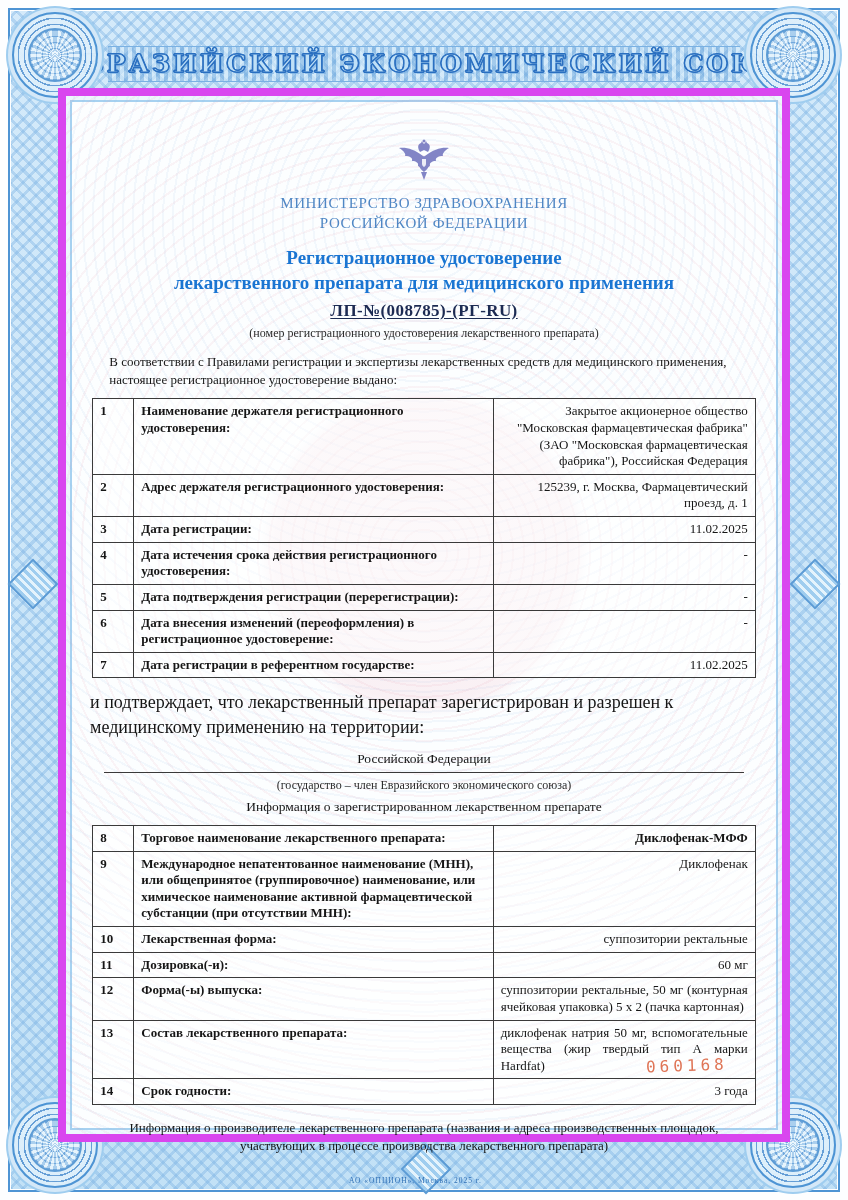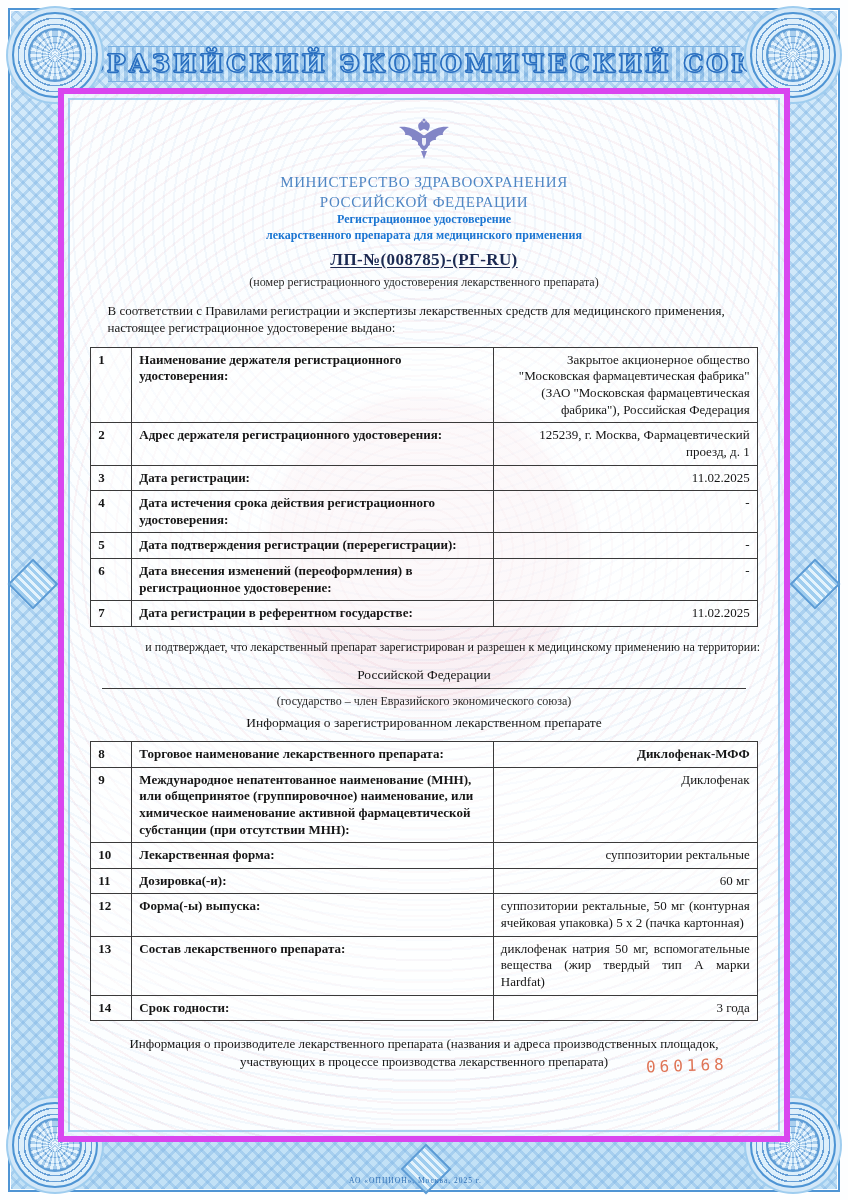--- a/index.html
+++ b/index.html
@@ -44,46 +44,46 @@
   .diamond{
     position:absolute;width:32px;height:32px;transform:rotate(45deg);
     background:repeating-linear-gradient(0deg,#9fcdef 0 3px,#e4f3fc 3px 6px);
     border:2px solid #5b9bd5;
   }
   .diamond.dl{left:15px;top:566px}.diamond.dr{right:15px;top:566px}
   .diamond.db{bottom:13px;left:50%;margin-left:-16px}
   
   .content{
     position:absolute;left:58px;right:58px;top:88px;bottom:58px;
-    background:#fcfeff;border:6px solid #d946ef;
+    background:#fcfeff;border:8px solid #d946ef;
     box-shadow:inset 0 0 0 4px #edf6fd, inset 0 0 0 6px #a6d1f0;
-    padding:19px 16px 0 16px;box-sizing:border-box;text-align:center;
+    padding:38px 16px 0 16px;box-sizing:border-box;text-align:center;
   }
   .content::before{
     content:"";position:absolute;inset:0;pointer-events:none;z-index:0;
     background:
       repeating-radial-gradient(circle at 50% 44%, rgba(226,150,170,0.10) 0 2px, rgba(255,255,255,0) 2px 11px),
       radial-gradient(circle at 50% 44%, rgba(236,170,188,0.16) 0 150px, rgba(255,255,255,0) 165px),
       repeating-radial-gradient(circle at 50% 12%, rgba(140,180,225,0.09) 0 2px, rgba(255,255,255,0) 2px 10px);
   }
   .content > *{position:relative;z-index:1}
   .emblem{margin:4px auto 2px;width:60px;height:52px}
   .ministry{color:#4f86c4;font-size:15px;letter-spacing:.6px;line-height:1.3;margin-top:4px}
-  .doc-title{color:#1a75d2;font-weight:bold;font-size:12px;line-height:1.32;}
+  .doc-title{color:#1a75d2;font-weight:bold;font-size:19px;line-height:1.32;margin-top:12px}
   .reg-number{color:#1c2a52;font-weight:bold;font-size:17px;margin-top:6px;text-decoration:underline;text-underline-offset:2px;letter-spacing:.4px}
   .caption{font-size:12px;color:#2b2b2b;margin-top:5px}
   .intro{font-size:13px;line-height:1.35;margin:12px auto 0;width:92%;text-align:left}
   table.cert-table{width:97%;margin:10px auto 0;border-collapse:collapse;table-layout:fixed;font-size:13px;text-align:left}
   table.cert-table td{border:1px solid #3a3a3a;padding:4px 7px;vertical-align:top;line-height:1.28;background:rgba(255,255,255,.55)}
   td.num{width:26px;font-weight:bold}
   td.label{width:52%;font-weight:bold}
   td.value{text-align:right}
   td.value.just{text-align:justify}
   td.value.bold-val{font-weight:bold}
-  .confirm{font-size:12px;line-height:1.35;margin:12px 8px 0;text-align:right}
+  .confirm{font-size:18px;line-height:1.35;margin:12px 8px 0;text-align:left}
   .territory-line{margin:12px 22px 0;border-bottom:1px solid #3a3a3a;padding-bottom:5px;font-size:13.5px}
   .section-title{font-size:13.5px;margin-top:6px}
   .footer-note{font-size:13px;line-height:1.4;margin:14px auto 0;width:95%}
   .serial{
     position:absolute;top:1056px;left:646px;z-index:5;
     font-family:"DejaVu Sans Mono", monospace;font-size:16px;letter-spacing:4px;
     color:#dd6a49;opacity:.92;transform:rotate(-2deg);
   }
   .microtext{position:absolute;bottom:15px;left:0;right:17px;text-align:center;font-size:7.5px;color:#2f6fb5;letter-spacing:1px}
 </style>

